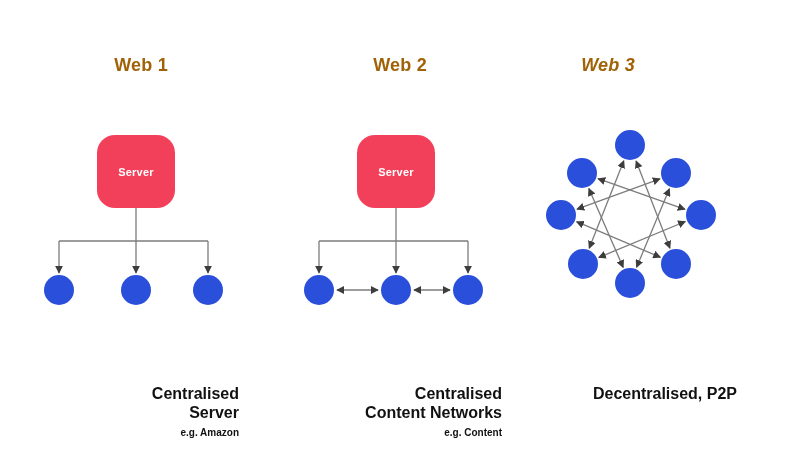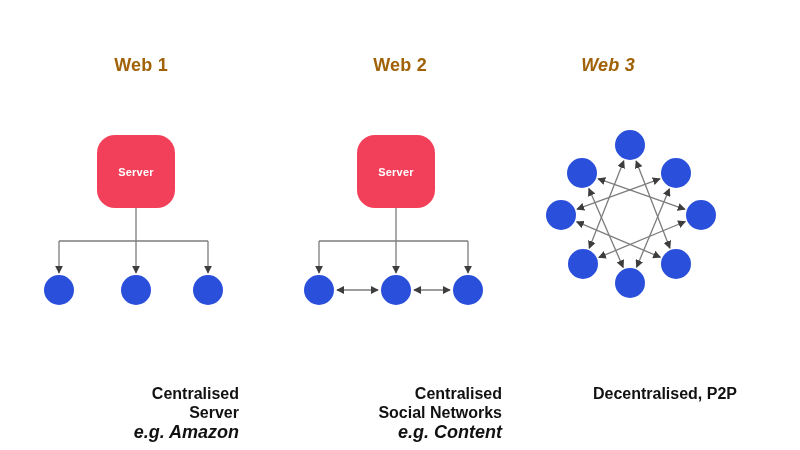--- a/index.html
+++ b/index.html
@@ -62,24 +62,23 @@
   .caption.c1 { left: 29px; }
   .caption.c2 { left: 292px; }
   .caption.c3 { left: 527px; }
   .caption .line {
     font-size: 16px;
     line-height: 19px;
     font-weight: bold;
   }
   .caption .example {
     margin-top: 3px;
-    font-size: 18px;
+    font-size: 10px;
     line-height: 15px;
     font-weight: bold;
-    font-style: italic;
   }
 </style>
 </head>
 <body>
 
 <div class="stage">
 
   <svg class="diagram-svg" viewBox="0 0 800 450" aria-hidden="true">
     <defs>
       <marker id="ah" viewBox="0 0 10 10" refX="9" refY="5" markerWidth="8" markerHeight="8" markerUnits="userSpaceOnUse" orient="auto-start-reverse">
@@ -146,20 +145,20 @@
   <div class="server-label c1">Server</div>
   <div class="server-label c2">Server</div>
 
   <div class="caption c1">
     <div class="line">Centralised</div>
     <div class="line">Server</div>
     <div class="example">e.g. Amazon</div>
   </div>
   <div class="caption c2">
     <div class="line">Centralised</div>
-    <div class="line">Social Networks</div>
+    <div class="line">Content Networks</div>
     <div class="example">e.g. Content</div>
   </div>
   <div class="caption c3">
     <div class="line">Decentralised, P2P</div>
   </div>
 
 </div>
 
 </body></html>

